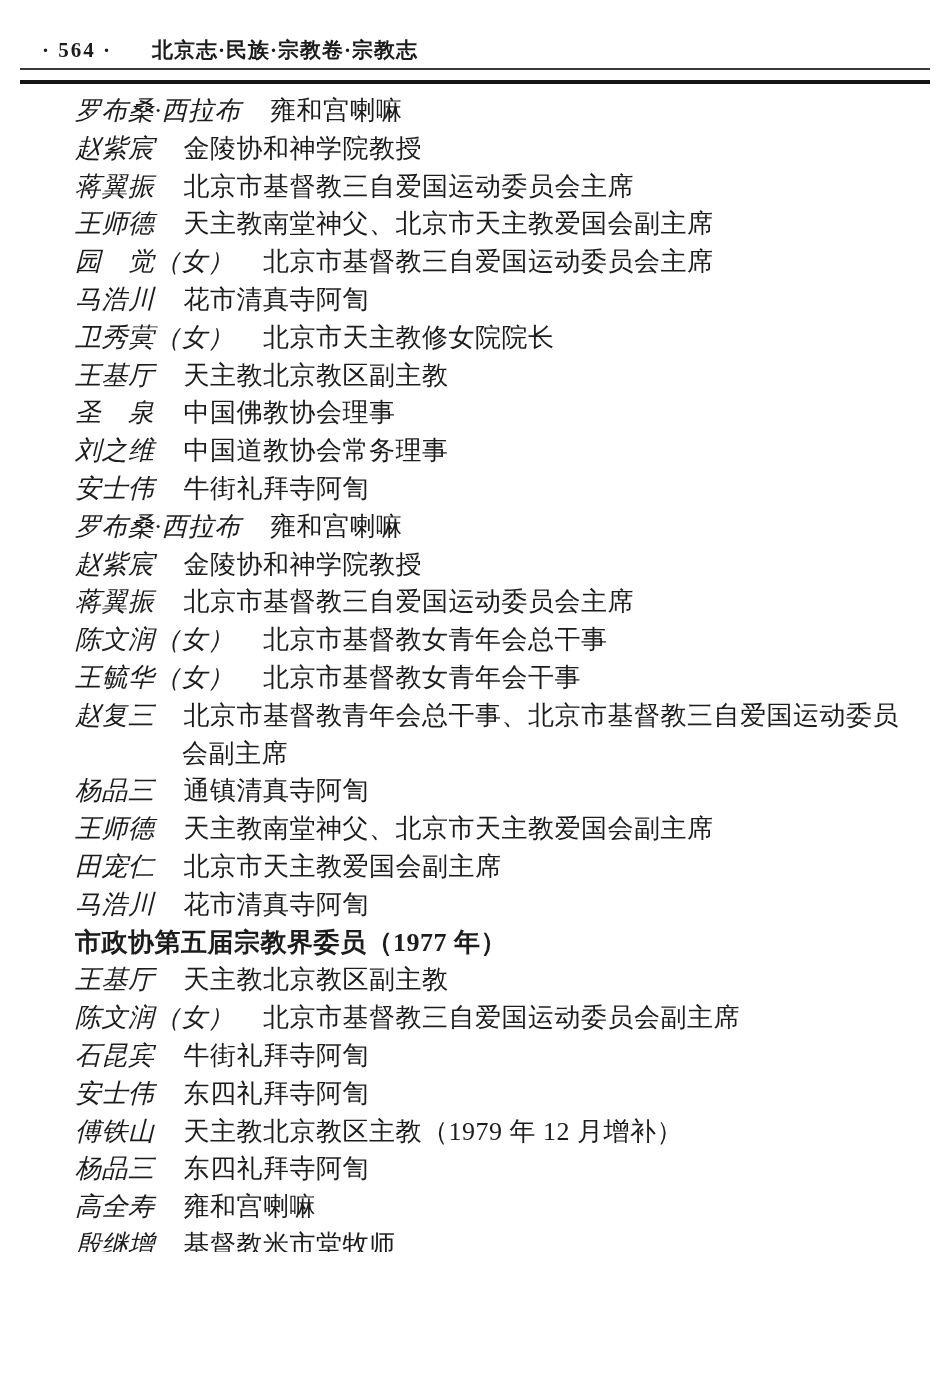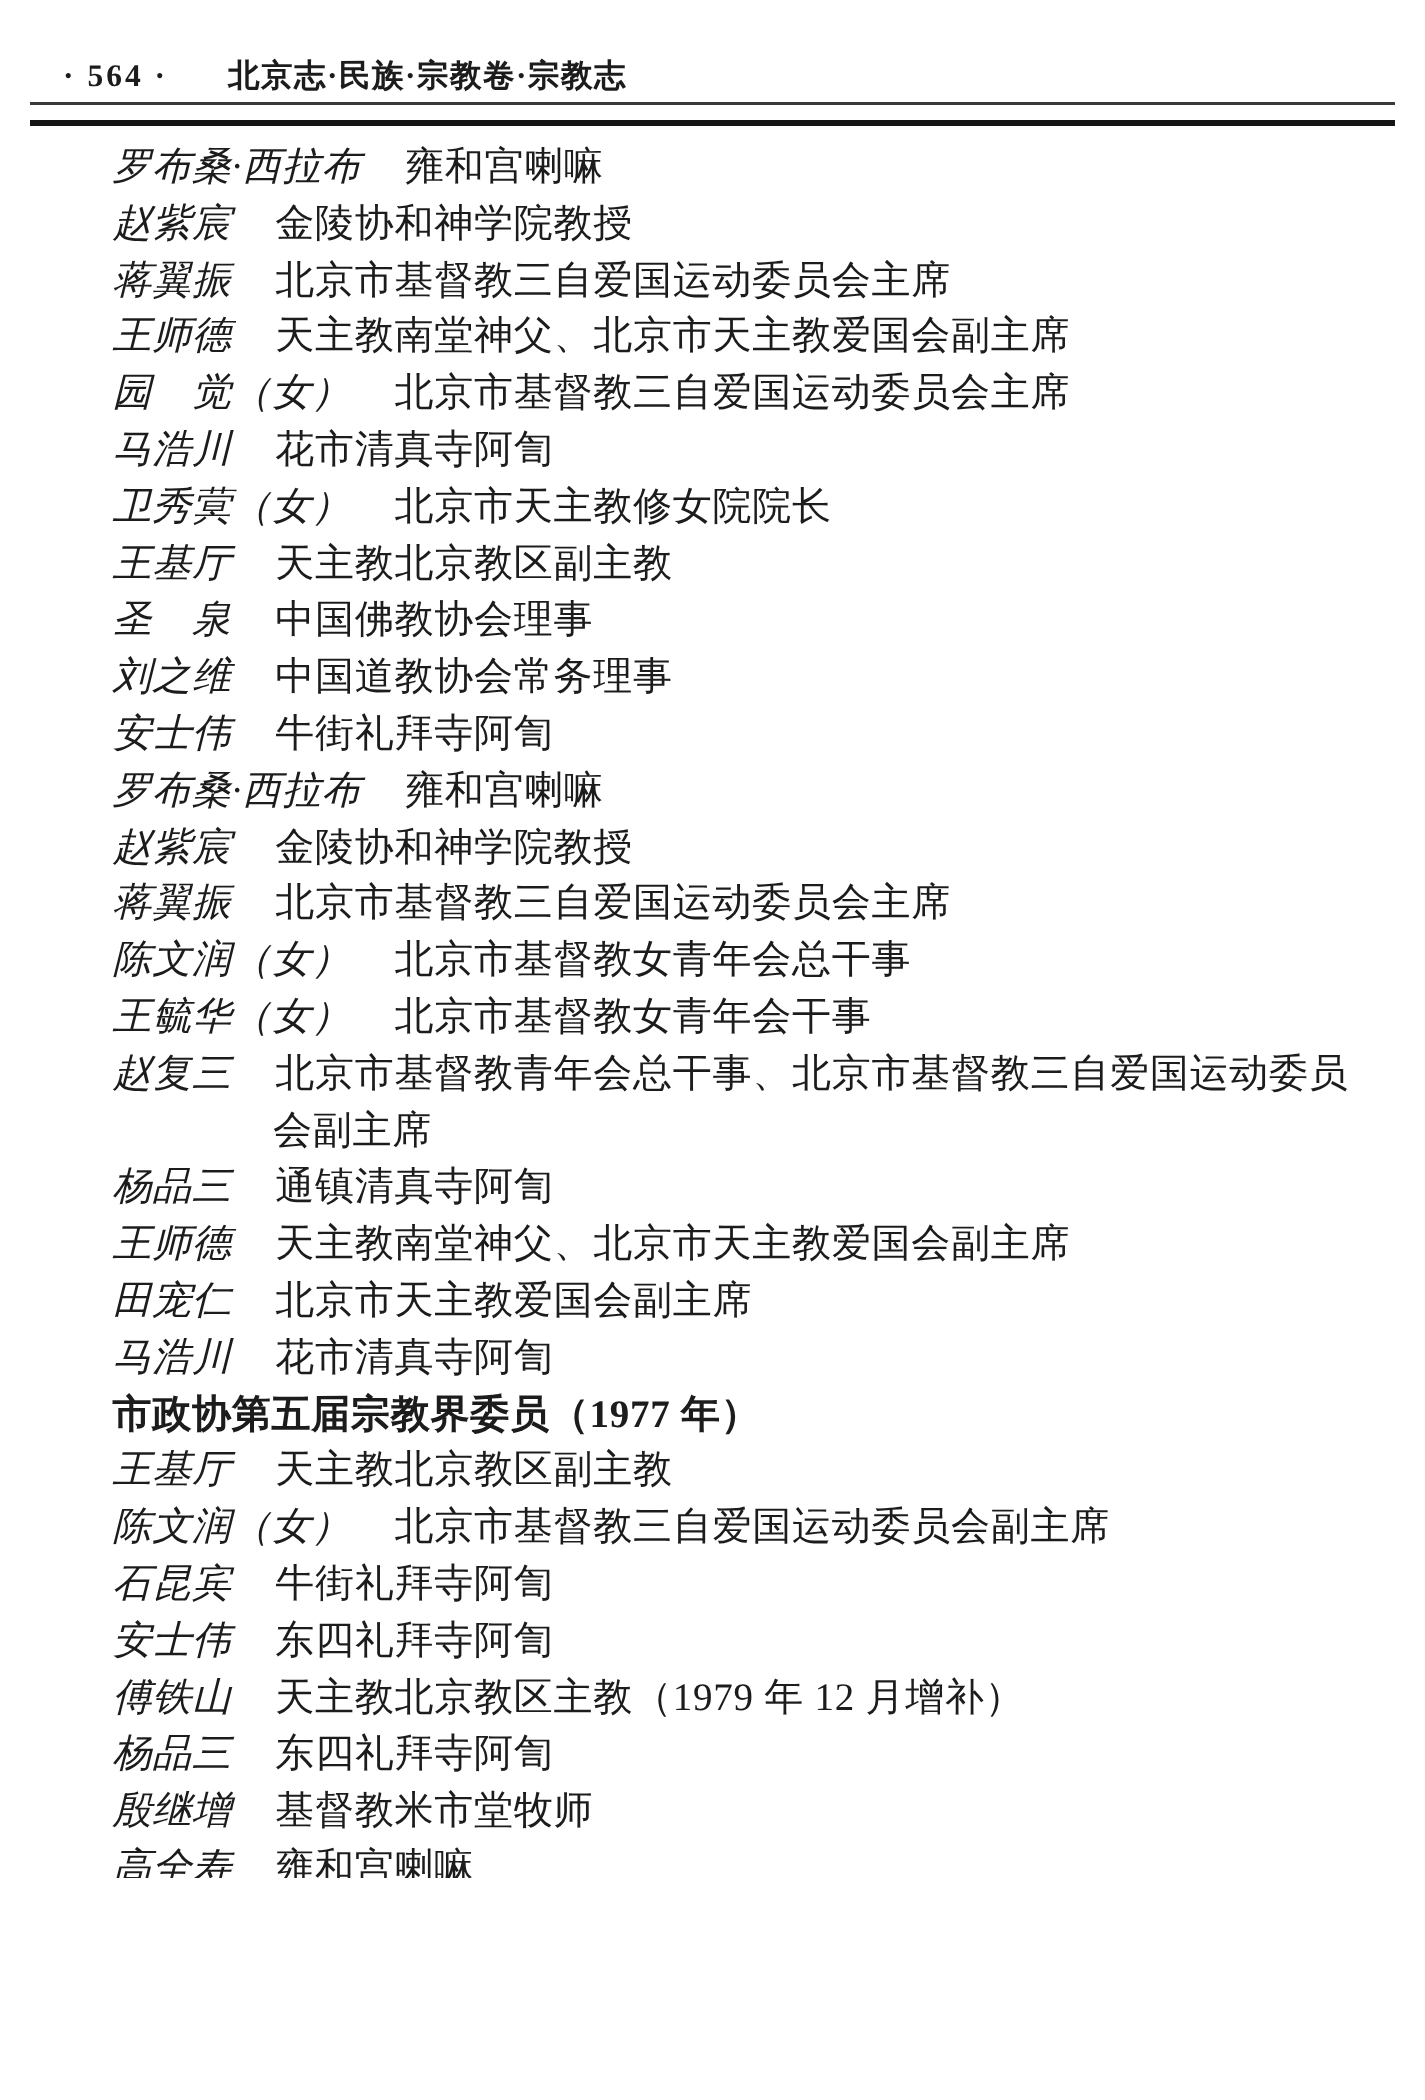--- a/index.html
+++ b/index.html
@@ -194,28 +194,28 @@
 
     <div class="row entry-row">
       <span class="member-name">傅铁山</span><span class="member-desc">天主教北京教区主教（1979 年 12 月增补）</span>
     </div>
 
     <div class="row entry-row">
       <span class="member-name">杨品三</span><span class="member-desc">东四礼拜寺阿訇</span>
     </div>
 
     <div class="row entry-row">
+      <span class="member-name">高全寿</span><span class="member-desc">雍和宫喇嘛</span>
+    </div>
+
+    <div class="row entry-row">
       <span class="member-name">殷继增</span><span class="member-desc">基督教米市堂牧师</span>
     </div>
 
     <div class="row entry-row">
-      <span class="member-name">高全寿</span><span class="member-desc">雍和宫喇嘛</span>
-    </div>
-
-    <div class="row entry-row">
       <span class="member-name">马浩川</span><span class="member-desc">花市清真寺阿訇</span>
     </div>
 
     <div class="row entry-row">
       <span class="member-name">圣　泉</span><span class="member-desc">中国佛教协会理事</span>
     </div>
   </div>
 
 </div>
 

